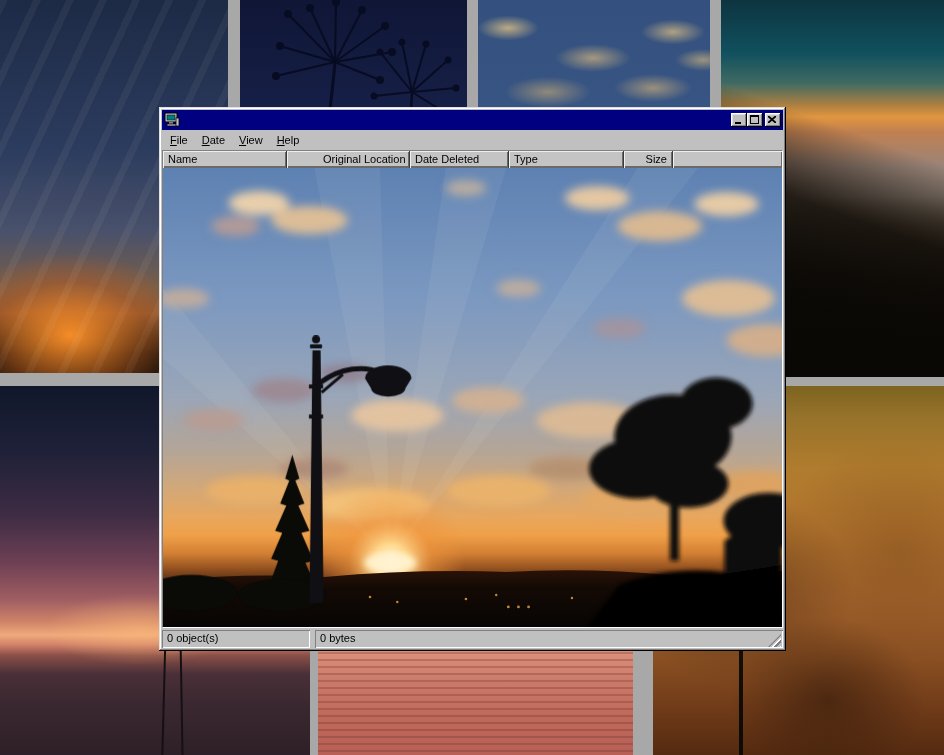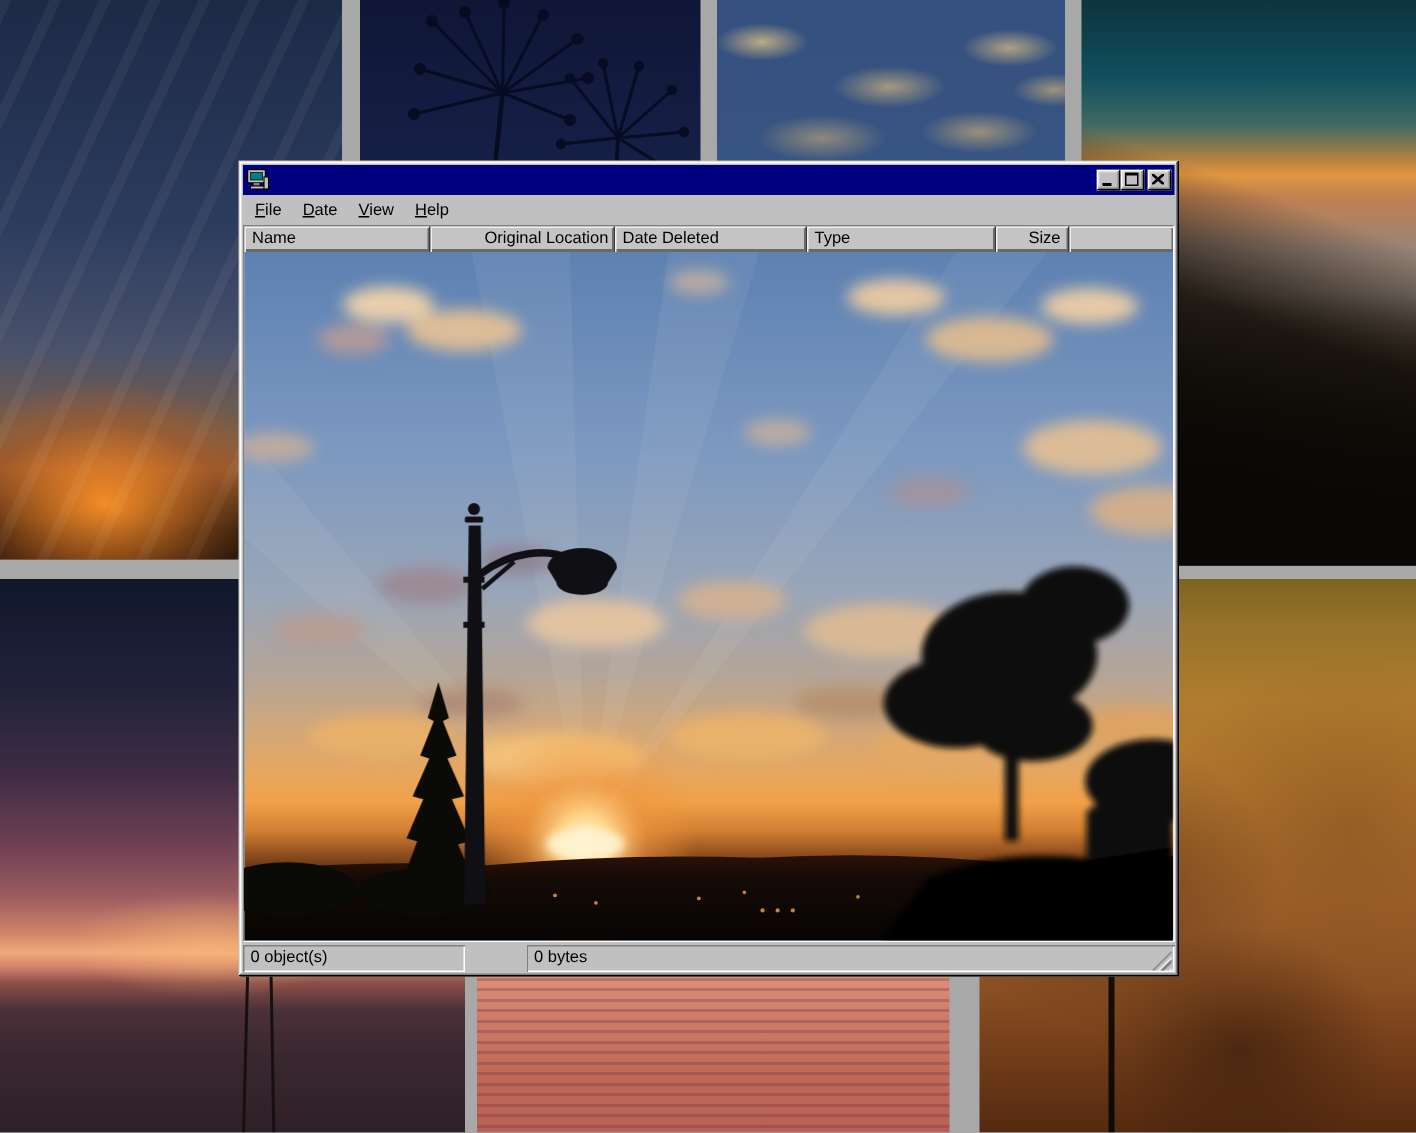--- a/index.html
+++ b/index.html
@@ -72,31 +72,31 @@
   .g-min { position:absolute; left:4px; bottom:3px; width:6px; height:2px; background:#000; }
   .g-max { position:absolute; left:3px; top:2px; width:9px; height:9px; border:1px solid #000; border-top-width:2px; }
   .g-close { position:absolute; left:3px; top:3px; }
 
   .menubar { height:20px; display:flex; align-items:center; padding-left:1px; flex:0 0 auto; }
   .menu-item { display:inline-block; padding:2px 7px; font-size:11px; color:#000; }
   .menu-item::first-letter { text-decoration:underline; }
 
   .listview { flex:1 1 auto; display:flex; flex-direction:column; min-height:0;
     border:1px solid; border-color:#808080 #fff #fff #808080; background:#fff; }
-  .header-row { height:17px; display:flex; flex:0 0 auto; background:#c4b5fd; }
+  .header-row { height:17px; display:flex; flex:0 0 auto; background:#fde047; }
   .hcell { position:relative; height:17px; background:#c4c4c4; font-size:11px; color:#000;
     padding:2px 5px 0 5px; border-right:1px solid #3a3a3a;
     box-shadow: inset 1px 1px 0 #efefef, inset -1px -2px 0 #6a6a6a; overflow:hidden; white-space:nowrap; }
-  .hc-name { width:124px; } .hc-loc { width:123px;padding-left:36px; } .hc-date { width:128px; }
-  .hc-type { width:126px; } .hc-size { width:49px; text-align:right; }
+  .hc-name { width:124px; } .hc-loc { width:123px;padding-left:36px; } .hc-date { width:99px; }
+  .hc-type { width:115px; } .hc-size { width:49px; text-align:right; }
   .hc-blank { flex:1 1 auto; border-right:none; }
   .photo-wrap { flex:1 1 auto; min-height:0; position:relative; background:#5d81b2; }
   .photo-wrap svg { position:absolute; inset:0; width:100%; height:100%; display:block; }
 
-  .statusbar { flex:0 0 auto; height:20px; margin-top:0; padding-top:2px; display:flex; position:relative;gap:36px; }
+  .statusbar { flex:0 0 auto; height:20px; margin-top:0; padding-top:2px; display:flex; position:relative; }
   .spanel { height:18px; background:#c0c0c0; font-size:11px; color:#000; padding:2px 0 0 5px;
     box-shadow: inset 1px 1px 0 #808080, inset -1px -1px 0 #fff; }
   .sp-left { width:148px; margin-right:5px; }
   .sp-right { flex:1 1 auto; }
   .grip { position:absolute; right:2px; bottom:1px; width:13px; height:13px;
     background:repeating-linear-gradient(135deg, rgba(0,0,0,0) 0 2px, #fff 2px 3px, #808080 3px 5px);
     clip-path:polygon(100% 0, 100% 100%, 0 100%); cursor:nwse-resize; }
 </style>
 </head>
 <body>

